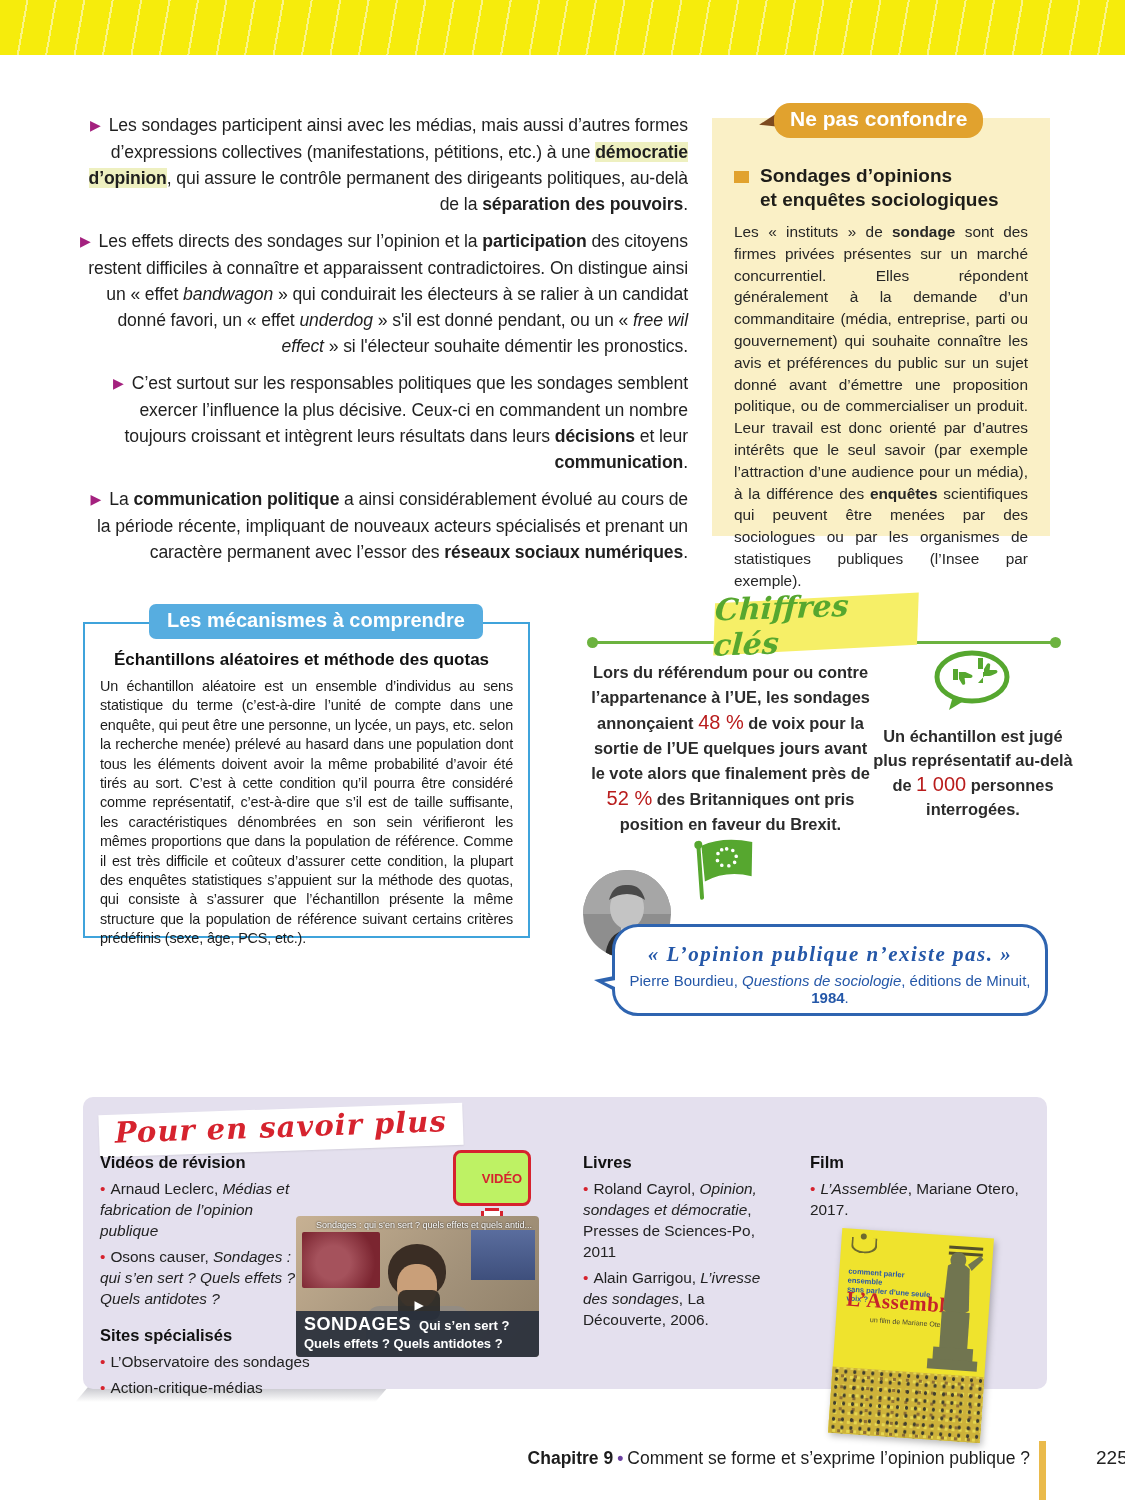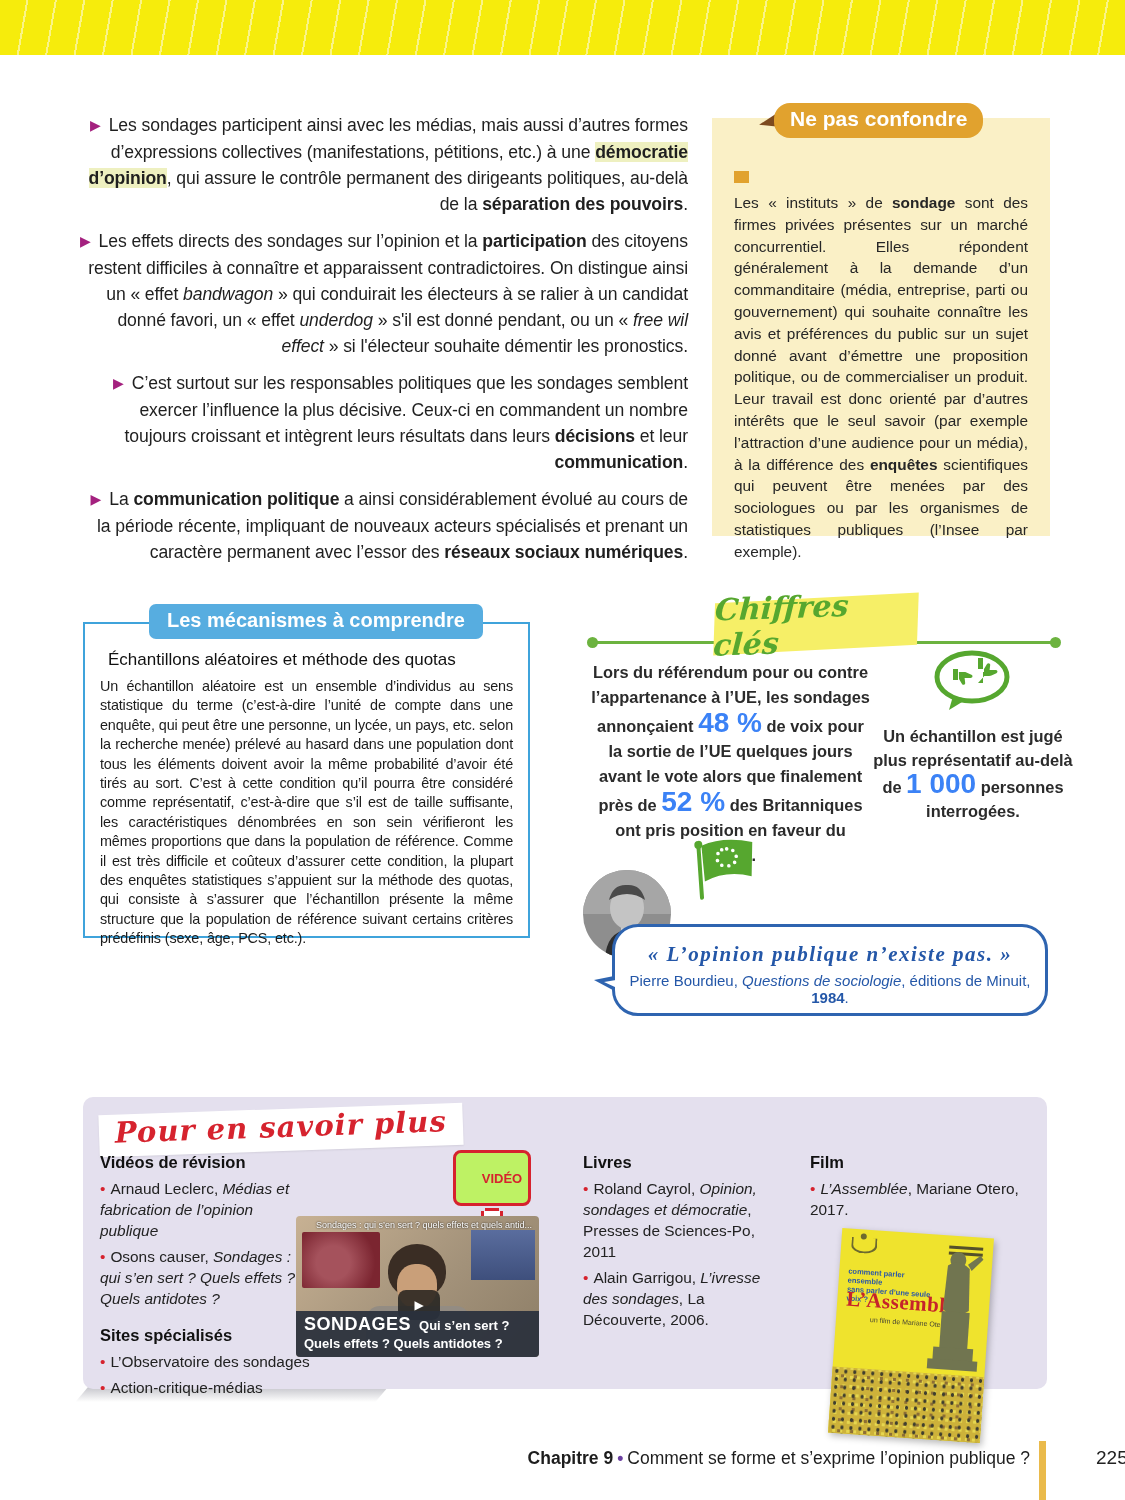--- a/index.html
+++ b/index.html
@@ -24,35 +24,35 @@
        border-left:22px solid transparent;border-bottom:18px solid #7d4a1f;transform:rotate(6deg);}
   .npc-head{display:flex;}
   .npc-sq{flex:0 0 auto;width:15px;height:12px;background:#e1a22e;margin:7px 11px 0 0;}
   .npc-title{font-size:19px;line-height:24px;font-weight:700;color:#1e1d19;}
   .npc-body{margin-top:9px;font-size:15.4px;line-height:21.8px;text-align:justify;color:#262626;}
   
   .mec{position:absolute;left:83px;top:622px;width:447px;height:316px;border:2px solid #3fa3db;
        background:#fff;box-sizing:border-box;padding:26px 15px 0;}
   .mec-tab{position:absolute;top:-20px;left:64px;background:#57ade0;color:#fff;font-weight:700;
        font-size:20px;padding:5px 18px 7px;border-radius:7px;}
-  .mec-h{font-size:17px;font-weight:400;margin:0 8px 7px;color:#111;}
+  .mec-h{font-size:17px;font-weight:700;margin:0 14px 7px;color:#111;}
   .mec-body{font-size:14.4px;line-height:19.4px;text-align:justify;color:#1c1c1c;letter-spacing:-.15px;}
   
   .kf-line{position:absolute;left:590px;top:641px;width:468px;height:3px;background:#6cb33f;}
   .kf-line .d1,.kf-line .d2{position:absolute;top:-4px;width:11px;height:11px;border-radius:50%;background:#6cb33f;}
   .kf-line .d1{left:-3px;} .kf-line .d2{right:-3px;}
   .kf-ribbon{position:absolute;left:714px;top:598px;width:204px;height:52px;background:#f6ef67;
        transform:rotate(-3deg) skewX(-5deg);display:flex;align-items:center;justify-content:center;}
   .kf-ribbon span{font-family:"DejaVu Serif",serif;font-style:italic;font-weight:700;
        font-size:30px;color:#56a72f;transform:rotate(1deg);}
   .kf-left{position:absolute;left:588px;top:660px;width:285px;text-align:center;font-weight:700;
        font-size:16.4px;line-height:25px;color:#2b2b2b;}
   .kf-right{position:absolute;left:868px;top:650px;width:210px;text-align:center;font-weight:700;
        font-size:16.4px;line-height:24px;color:#2b2b2b;}
-  .num{color:#3b82f6;font-size:28px;font-weight:700;}
+  .num{color:#b91c1c;font-size:20px;font-weight:400;}
   .kf-flag{position:absolute;left:690px;top:836px;transform:rotate(-4deg);}
   .kf-bubble{display:block;margin:0 auto 8px;}
   
   .portrait{position:absolute;left:583px;top:870px;width:88px;height:88px;border-radius:50%;overflow:hidden;}
   .qbubble{position:absolute;left:612px;top:924px;width:436px;height:92px;border:3px solid #2e64b0;
        border-radius:26px;background:#fff;box-sizing:border-box;}
   .qtail{position:absolute;left:594px;top:974px;width:0;height:0;
        border-top:6px solid transparent;border-bottom:16px solid transparent;border-right:30px solid #2e64b0;}
   .qtail2{position:absolute;left:604px;top:978px;width:0;height:0;
        border-top:4px solid transparent;border-bottom:11px solid transparent;border-right:24px solid #fff;z-index:3;}
@@ -141,20 +141,24 @@
     <p><span class="pbul">▶</span><span><span>Les effets directs des sondages sur l’opinion et la </span><span class="b">participation</span><span> des citoyens restent difficiles à connaître et apparaissent contradictoires. On distingue ainsi un « effet </span><span class="i">bandwagon</span><span> » qui conduirait les électeurs à se ralier à un candidat donné favori, un « effet </span><span class="i">underdog</span><span> » s'il est donné pendant, ou un « </span><span class="i">free wil effect</span><span> » si l'électeur souhaite démentir les pronostics.</span></span></p>
     <p><span class="pbul">▶</span><span><span>C’est surtout sur les responsables politiques que les sondages semblent exercer l’influence la plus décisive. Ceux-ci en commandent un nombre toujours croissant et intègrent leurs résultats dans leurs </span><span class="b">décisions</span><span> et leur </span><span class="b">communication</span><span>.</span></span></p>
     <p><span class="pbul">▶</span><span><span>La </span><span class="b">communication politique</span><span> a ainsi considérablement évolué au cours de la période récente, impliquant de nouveaux acteurs spécialisés et prenant un caractère permanent avec l’essor des </span><span class="b">réseaux sociaux numériques</span><span>.</span></span></p>
   </div>
 
   <div class="npc">
     <div class="npc-tri"></div>
     <div class="npc-tab">Ne pas confondre</div>
     <div class="npc-head">
       <span class="npc-sq"></span>
+      <div class="npc-title">
+        <div>Sondages d’opinions</div>
+        <div>et enquêtes sociologiques</div>
+      </div>
     </div>
     <div class="npc-body"><span>Les « instituts » de </span><span class="b">sondage</span><span> sont des firmes privées présentes sur un marché concurrentiel. Elles répondent généralement à la demande d’un commanditaire (média, entreprise, parti ou gouvernement) qui souhaite connaître les avis et préférences du public sur un sujet donné avant d’émettre une proposition politique, ou de commercialiser un produit. Leur travail est donc orienté par d’autres intérêts que le seul savoir (par exemple l’attraction d’une audience pour un média), à la différence des </span><span class="b">enquêtes</span><span> scientifiques qui peuvent être menées par des sociologues ou par les organismes de statistiques publiques (l’Insee par exemple).</span></div>
   </div>
 
   <div class="mec">
     <div class="mec-tab">Les mécanismes à comprendre</div>
     <h3 class="mec-h">Échantillons aléatoires et méthode des quotas</h3>
     <div class="mec-body">Un échantillon aléatoire est un ensemble d’individus au sens statistique du terme (c’est-à-dire l’unité de compte dans une enquête, qui peut être une personne, un lycée, un pays, etc. selon la recherche menée) prélevé au hasard dans une population dont tous les éléments doivent avoir la même probabilité d’avoir été tirés au sort. C’est à cette condition qu’il pourra être considéré comme représentatif, c’est-à-dire que s’il est de taille suffisante, les caractéristiques dénombrées en son sein vérifieront les mêmes proportions que dans la population de référence. Comme il est très difficile et coûteux d’assurer cette condition, la plupart des enquêtes statistiques s’appuient sur la méthode des quotas, qui consiste à s’assurer que l’échantillon présente la même structure que la population de référence suivant certains critères prédéfinis (sexe, âge, PCS, etc.).</div>
   </div>
 

